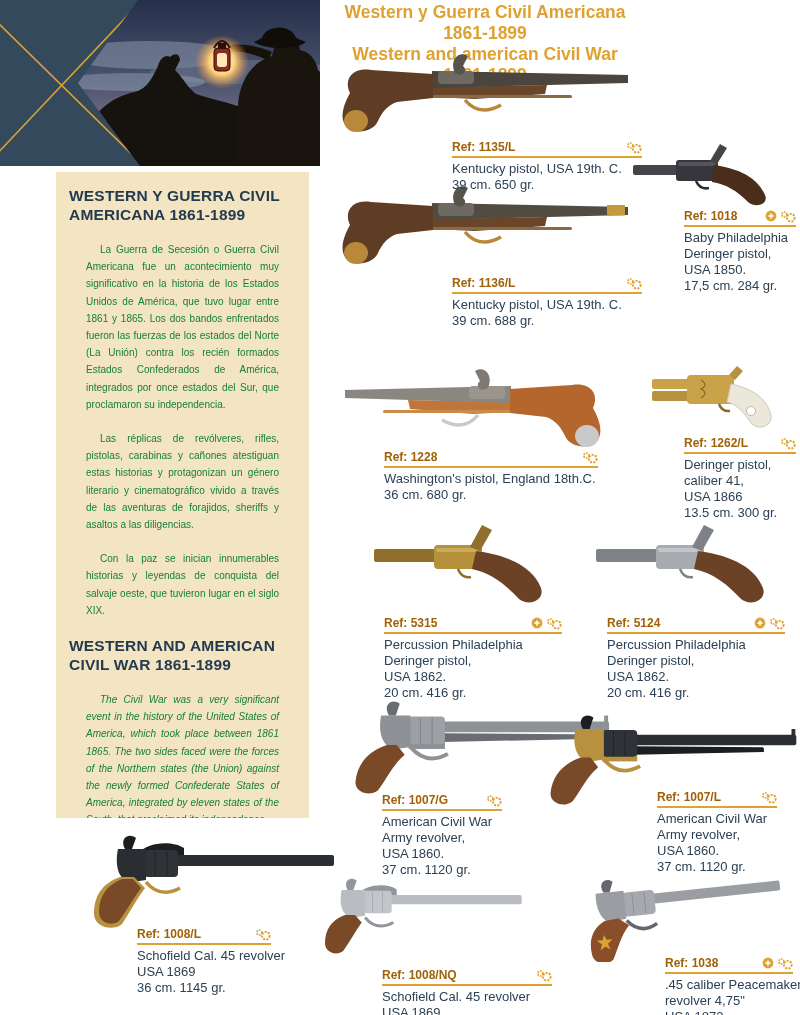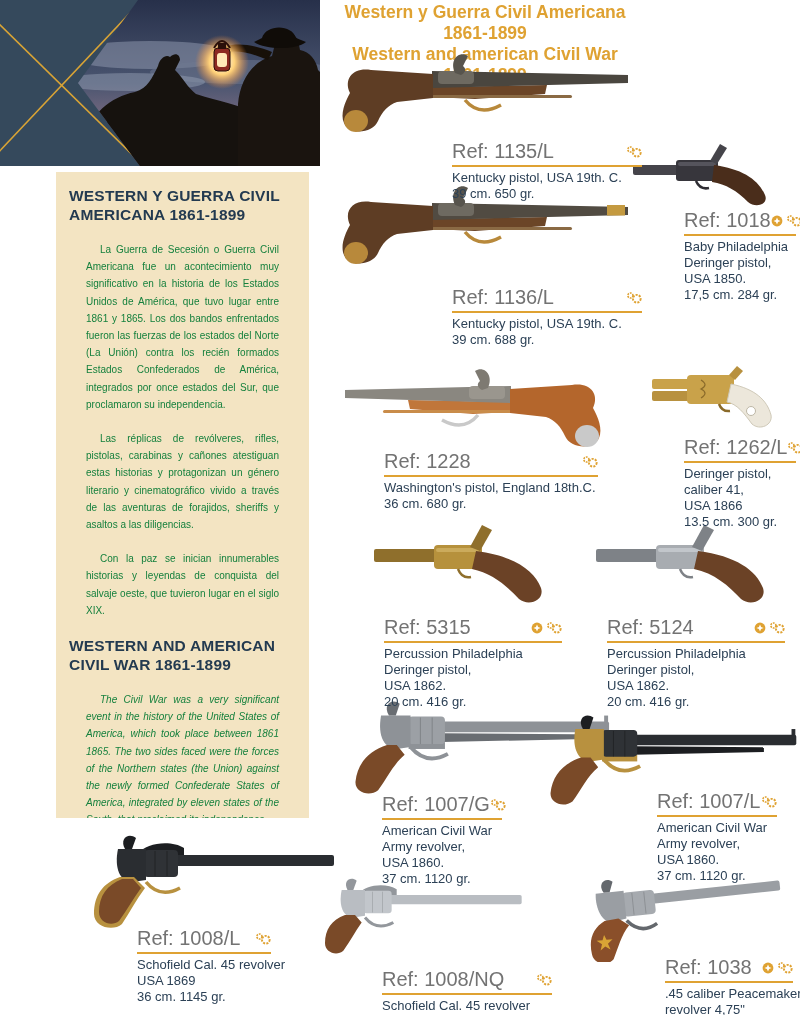--- a/index.html
+++ b/index.html
@@ -17,21 +17,21 @@
   .sb-head.en{margin-top:14px;}
   .sb-p{font-size:10px;line-height:17.2px;text-align:justify;margin:17px;color:#15803d;text-indent:14px;}
   .sb-p.en{font-style:italic;}
   
   .pfig{position:absolute;margin:0;padding:0;}
   .pfig svg{display:block;width:100%;height:100%;}
   
   .pcard{position:absolute;}
   .refrow{display:flex;justify-content:space-between;align-items:center;
           border-bottom:2px solid #DFA232;padding-bottom:2px;margin-bottom:3px;}
-  .ref{font-weight:400;font-size:20px;color:#737373;white-space:nowrap;}
+  .ref{font-weight:700;font-size:12px;color:#a16207;white-space:nowrap;}
   .icos{display:flex;align-items:center;gap:3px;}
   .ico{width:16px;height:13px;display:block;}
   .ico.badge{width:12px;height:12px;}
   .pline{font-size:13px;line-height:16px;font-weight:400;color:#2C4156;white-space:nowrap;}
 </style>
 </head>
 <body>
 
 <div id="page">
 
@@ -262,21 +262,21 @@
         <svg class="ico" viewBox="0 0 20 16">
             <circle cx="5.5" cy="5.5" r="3.2" fill="none" stroke="#DFA232" stroke-width="2" stroke-dasharray="2.2 1.3"></circle>
             <circle cx="13.5" cy="9.5" r="4.8" fill="none" stroke="#DFA232" stroke-width="2.4" stroke-dasharray="2.6 1.5"></circle>
           </svg>
       </span>
     </div>
     <div class="pline">Kentucky pistol, USA 19th. C.</div>
     <div class="pline">39 cm. 650 gr.</div>
   </div>
 
-  <div class="pcard" style="left:452px;top:286px;width:190px">
+  <div class="pcard" style="left:452px;top:276px;width:190px">
     <div class="refrow">
       <span class="ref">Ref: 1136/L</span>
       <span class="icos">
         <svg class="ico" viewBox="0 0 20 16">
             <circle cx="5.5" cy="5.5" r="3.2" fill="none" stroke="#DFA232" stroke-width="2" stroke-dasharray="2.2 1.3"></circle>
             <circle cx="13.5" cy="9.5" r="4.8" fill="none" stroke="#DFA232" stroke-width="2.4" stroke-dasharray="2.6 1.5"></circle>
           </svg>
       </span>
     </div>
     <div class="pline">Kentucky pistol, USA 19th. C.</div>

